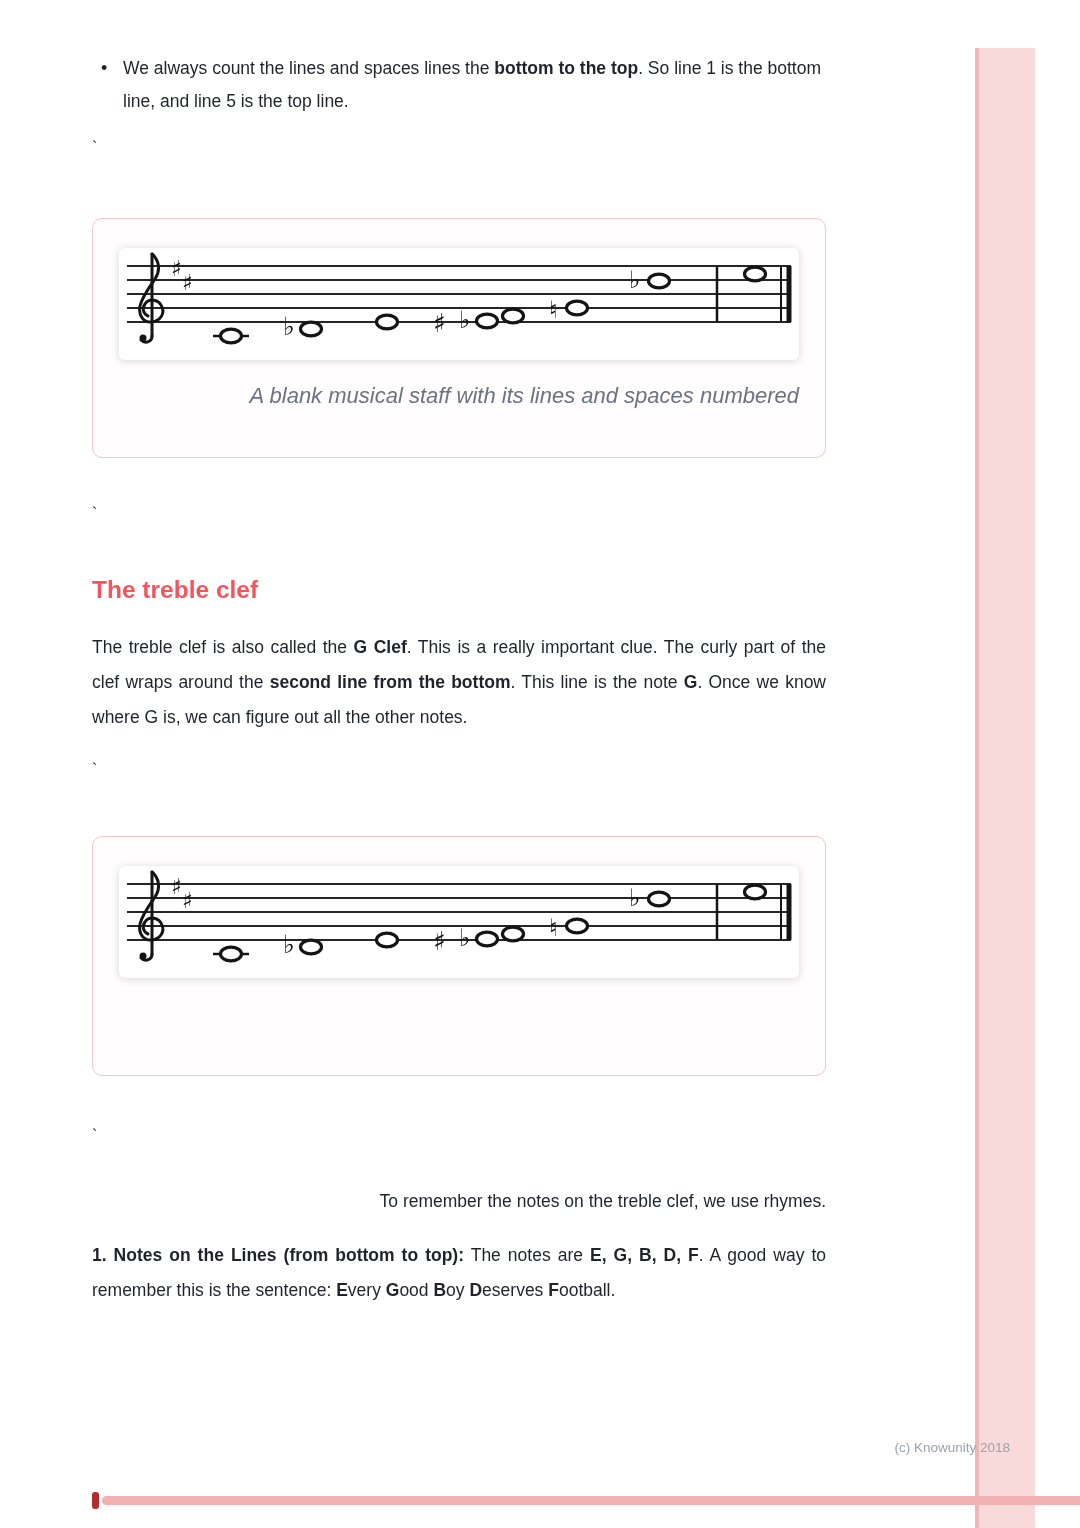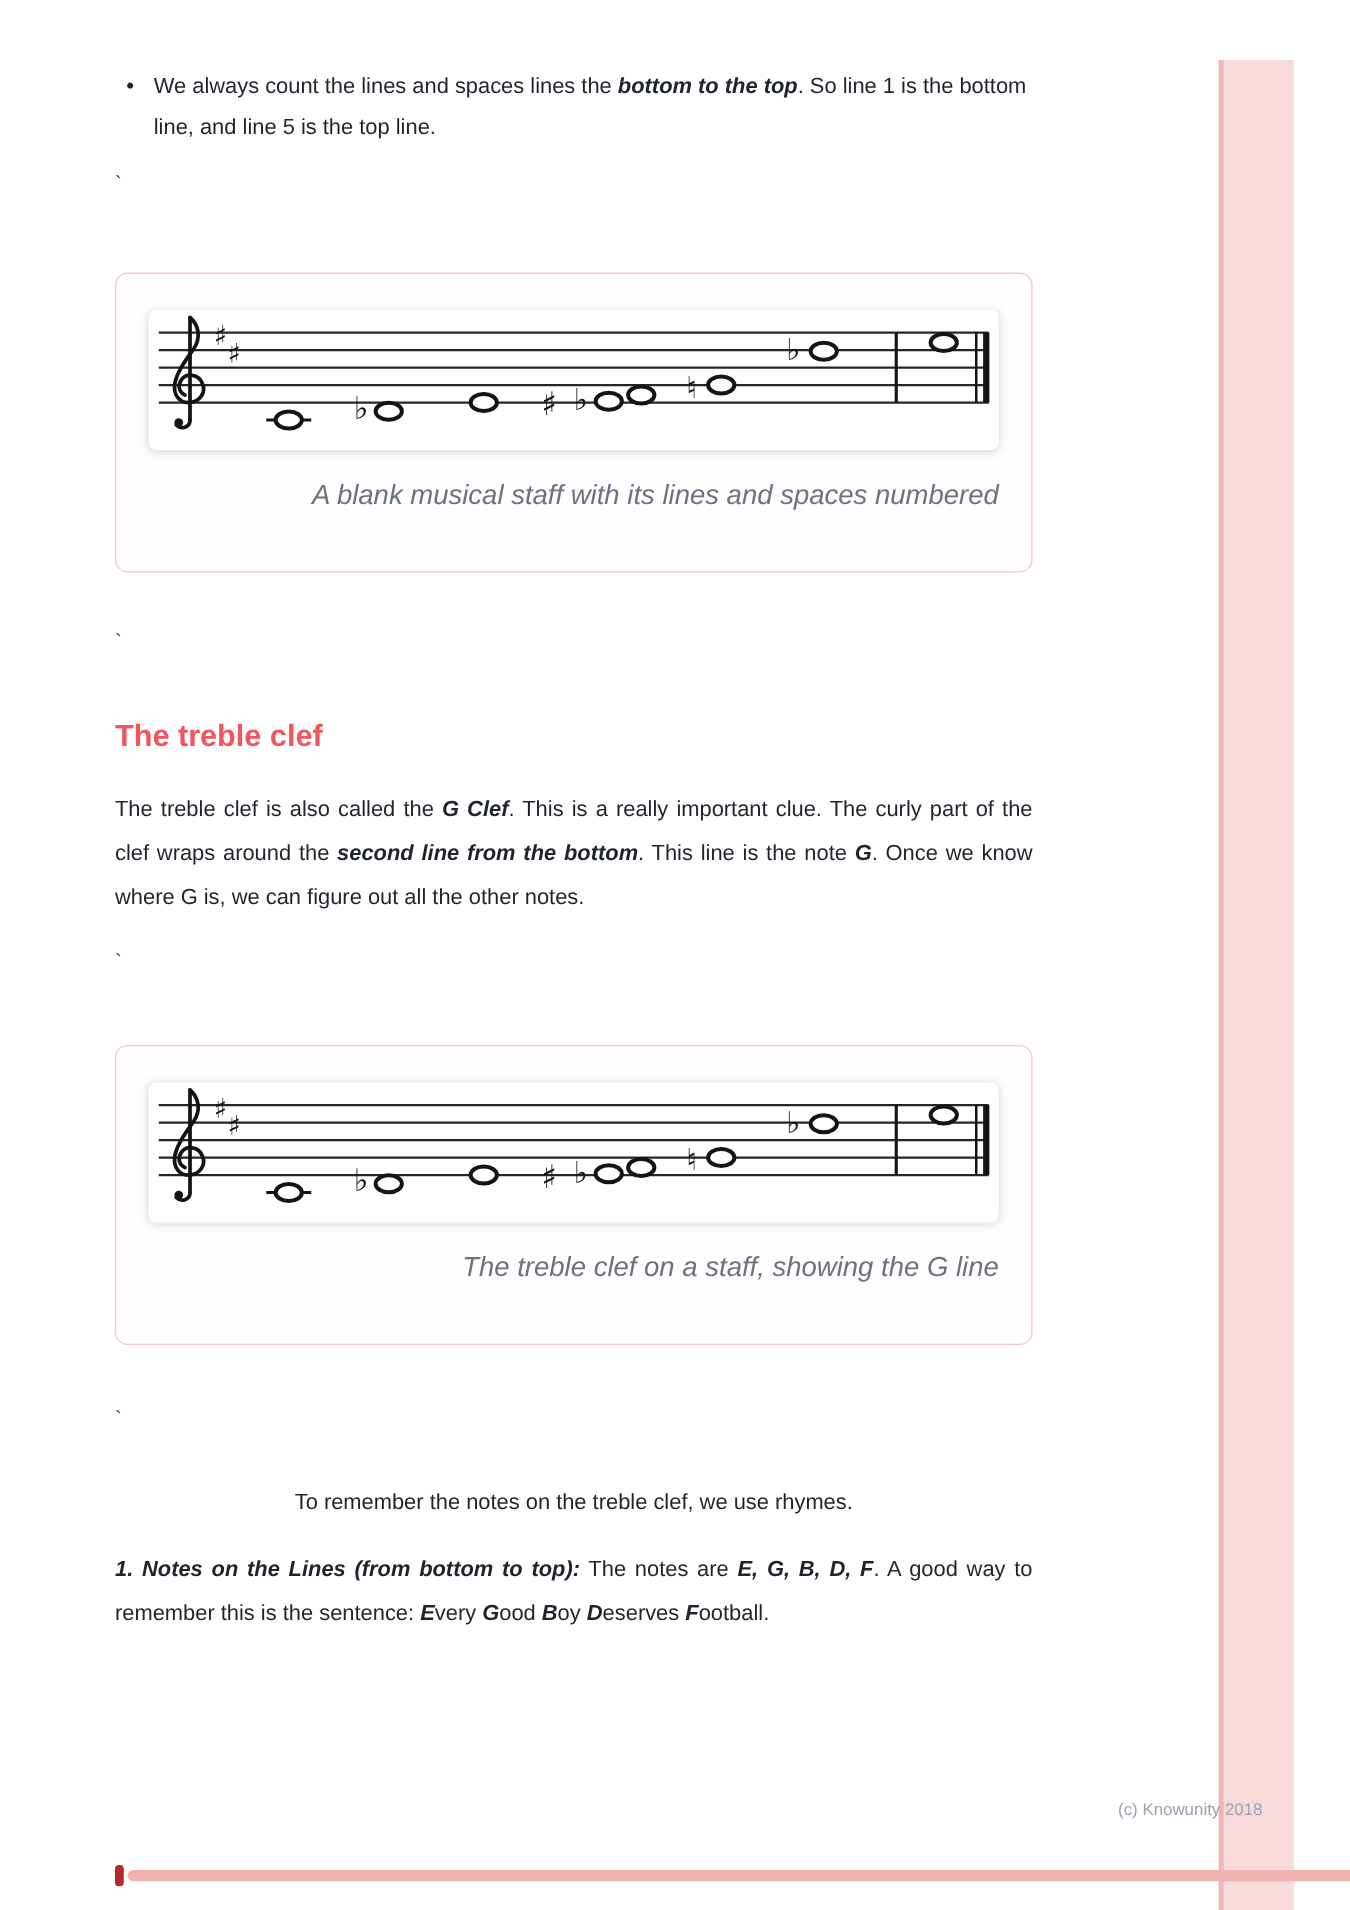--- a/index.html
+++ b/index.html
@@ -2,21 +2,21 @@
 <html style="--accent: #f2555d; --body-text: #1f242c; --card-border: #f5c6c6; --caption: #6b7280; --scrollbar-track: #f9dada; --scrollbar-edge: #efb6ba; --progress-track: #f2b2b2; --progress-cap: #b42a2e;"><head>
 <meta charset="utf-8">
 <style>
   html,body { margin:0; padding:0; background:#ffffff; }
   .page {
     position:relative; width:1080px; height:1528px; background:#ffffff;
     font-family:"Liberation Sans","DejaVu Sans",sans-serif;
     color:var(--body-text,#1f242c); overflow:hidden;
   }
   .abs { position:absolute; }
-  .b { font-weight:bold;font-style:italic; }
+  .b { font-weight:bold; }
 
   
   .bullet-row { left:92px; top:52px; width:740px; display:flex; }
   .bullet-dot { width:31px; padding-left:9px; box-sizing:border-box; font-size:18px; line-height:33px; }
   .bullet-text { margin:0; font-size:17.5px; line-height:33px; width:703px; }
 
   
   .tick { left:92px; font-size:16px; line-height:16px; color:#2a2f36; }
   #tick1 { top:140px; } #tick2 { top:506px; } #tick3 { top:762px; } #tick4 { top:1128px; }
 
@@ -33,21 +33,21 @@
   }
   .caption {
     width:680px; margin-top:26px; text-align:right; font-style:italic;
     font-size:22px; line-height:20px; color:var(--caption,#6b7280);
   }
 
   
   .heading { left:92px; top:576px; font-size:24.5px; font-weight:bold; color:var(--accent,#f2555d); }
   .para { left:92px; width:734px; margin:0; font-size:17.5px; line-height:35px; text-align:justify; }
   #para-treble { top:630px; }
-  #para-intro { top:1184px; text-align:center; }
+  #para-intro { top:1184px; text-align:right; }
   #para-lines { top:1238px; }
   #para-spaces { top:1366px; }
 
   
   .footer { right:70px; top:1440px; font-size:13.5px; color:#9aa2ad; z-index:4; }
 
   
   .scroll-strip {
     right:45px; top:48px; bottom:0; width:56px; z-index:1;
     background:var(--scrollbar-track,#f9dada);
@@ -157,21 +157,20 @@
         <text x="510" y="40" font-size="24">♭</text>
         <ellipse cx="540" cy="33" rx="10.5" ry="6.8" fill="#fff" stroke="#141414" stroke-width="3.2"></ellipse>
         <line x1="598" y1="18" x2="598" y2="74" stroke="#141414" stroke-width="2.5"></line>
         <ellipse cx="636" cy="26" rx="10.5" ry="6.8" fill="#fff" stroke="#141414" stroke-width="3.2"></ellipse>
         <g stroke="#141414">
           <line x1="662" y1="18" x2="662" y2="74" stroke-width="2"></line>
           <line x1="670" y1="18" x2="670" y2="74" stroke-width="5"></line>
         </g>
       </svg>
     </div>
-    <div class="caption">The treble clef on a staff, showing the G line</div>
   </div>
 
   <div id="tick4" class="abs tick">`</div>
 
   <p id="para-intro" class="abs para">To remember the notes on the treble clef, we use rhymes.</p>
 
   <p id="para-lines" class="abs para"><span class="b">1. Notes on the Lines (from bottom to top):</span><span> The notes are </span><span class="b">E, G, B, D, F</span><span>. A good way to remember this is the sentence: </span><span class="b">E</span><span>very </span><span class="b">G</span><span>ood </span><span class="b">B</span><span>oy </span><span class="b">D</span><span>eserves </span><span class="b">F</span><span>ootball.</span></p>
 
 
   <div class="abs footer">(c) Knowunity 2018</div>

